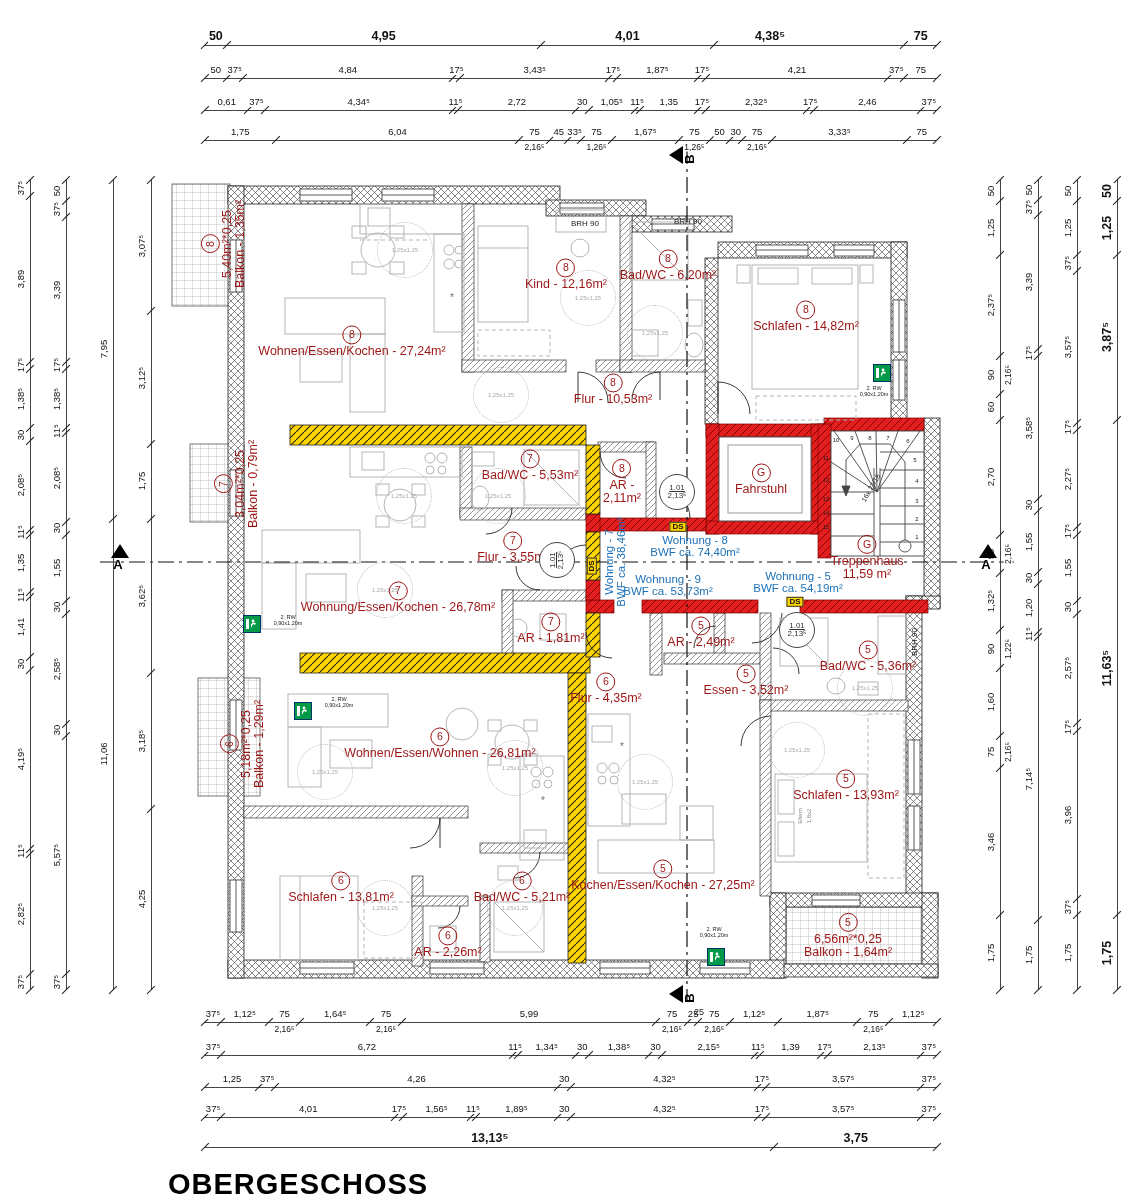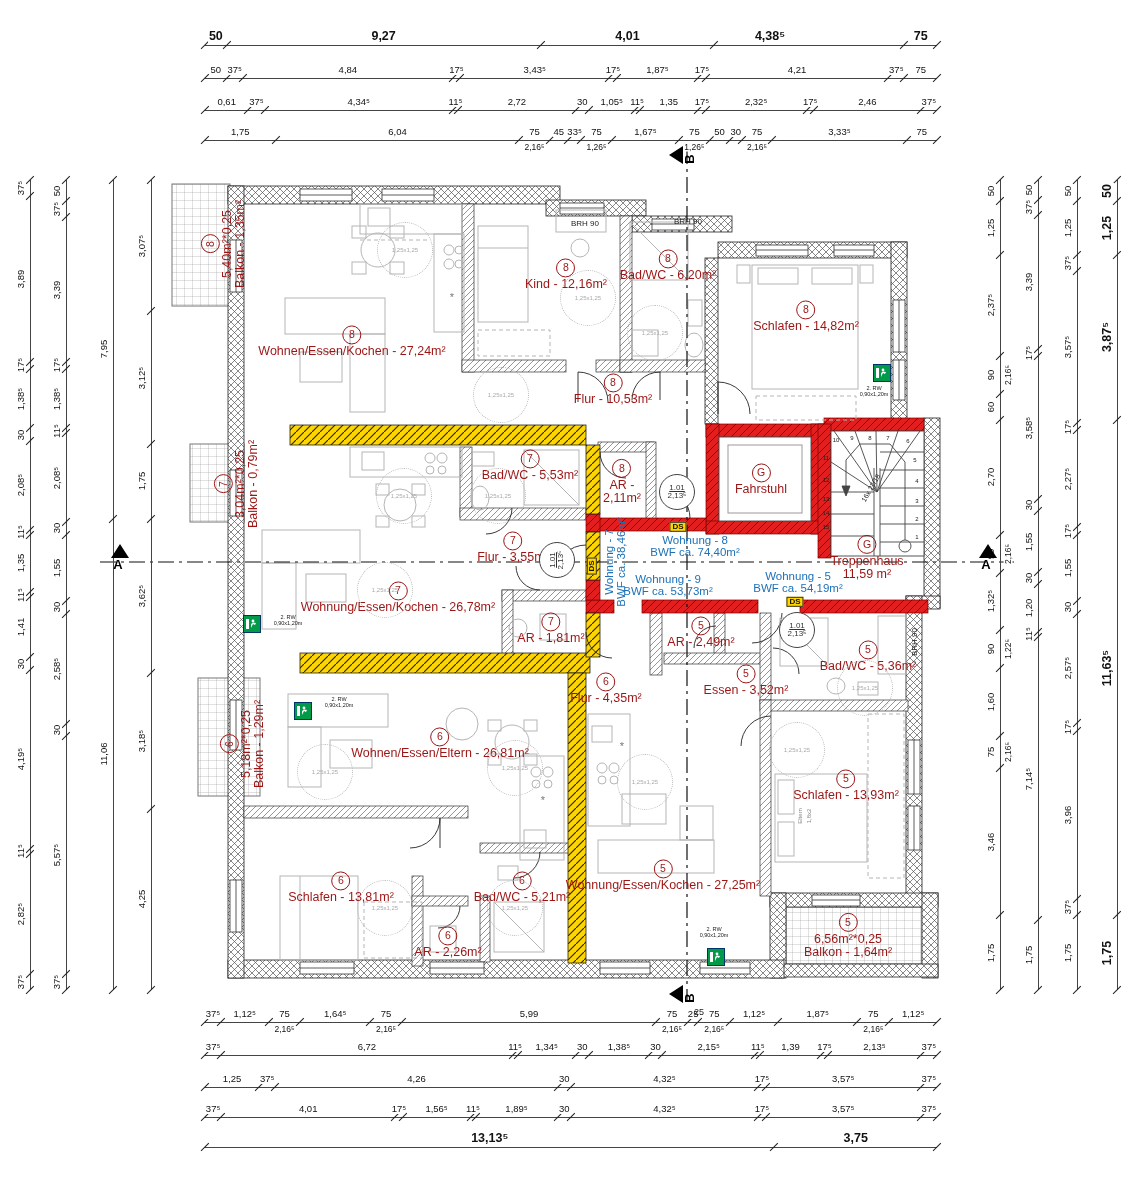--- a/index.html
+++ b/index.html
@@ -325,21 +325,21 @@
     <line x1="100" y1="562" x2="1014" y2="562"></line>
     <line x1="687" y1="148" x2="687" y2="1002"></line>
   </g>
 </svg>
 
 <div id="overlay">
       <div class="dimline" style="left: 205px; top: 45px; width: 732px; height: 1px;"></div>
       <div class="tick" style="left: 205px; top: 45px;"></div>
       <div class="lbl dim bold" style="left: 215.838px; top: 37px; transform: translate(-50%, -50%);">50</div>
       <div class="tick" style="left: 226.676px; top: 45px;"></div>
-      <div class="lbl dim bold" style="left: 383.611px; top: 37px; transform: translate(-50%, -50%);">9,27</div>
+      <div class="lbl dim bold" style="left: 383.611px; top: 37px; transform: translate(-50%, -50%);">4,95</div>
       <div class="tick" style="left: 540.545px; top: 45px;"></div>
       <div class="lbl dim bold" style="left: 627.466px; top: 37px; transform: translate(-50%, -50%);">4,01</div>
       <div class="tick" style="left: 714.387px; top: 45px;"></div>
       <div class="lbl dim bold" style="left: 770px; top: 37px; transform: translate(-50%, -50%);">4,38⁵</div>
       <div class="tick" style="left: 904.486px; top: 45px;"></div>
       <div class="lbl dim bold" style="left: 920.743px; top: 37px; transform: translate(-50%, -50%);">75</div>
       <div class="tick" style="left: 937px; top: 45px;"></div>
       <div class="dimline" style="left: 205px; top: 78px; width: 732px; height: 1px;"></div>
       <div class="tick" style="left: 205px; top: 78px;"></div>
       <div class="lbl dim" style="left: 215.838px; top: 70px; transform: translate(-50%, -50%);">50</div>
@@ -723,30 +723,30 @@
       <div class="lbl room" style="left: 668px; top: 266px; transform: translate(-50%, -50%);"><span class="circ">8</span><div>Bad/WC - 6,20m²</div></div>
       <div class="lbl room" style="left: 806px; top: 317px; transform: translate(-50%, -50%);"><span class="circ">8</span><div>Schlafen - 14,82m²</div></div>
       <div class="lbl room" style="left: 613px; top: 390px; transform: translate(-50%, -50%);"><span class="circ">8</span><div>Flur -  10,53m²</div></div>
       <div class="lbl room" style="left: 622px; top: 482px; transform: translate(-50%, -50%);"><span class="circ">8</span><div>AR -</div><div>2,11m²</div></div>
       <div class="lbl room" style="left: 237px; top: 484px; transform: translate(-50%, -50%) rotate(-90deg);"><span class="circ">7</span><div>3,04m²*0,25</div><div>Balkon - 0,79m²</div></div>
       <div class="lbl room" style="left: 530px; top: 466px; transform: translate(-50%, -50%);"><span class="circ">7</span><div>Bad/WC - 5,53m²</div></div>
       <div class="lbl room" style="left: 513px; top: 548px; transform: translate(-50%, -50%);"><span class="circ">7</span><div>Flur -  3,55m²</div></div>
       <div class="lbl room" style="left: 398px; top: 598px; transform: translate(-50%, -50%);"><span class="circ">7</span><div>Wohnung/Essen/Kochen - 26,78m²</div></div>
       <div class="lbl room" style="left: 551px; top: 629px; transform: translate(-50%, -50%);"><span class="circ">7</span><div>AR - 1,81m²</div></div>
       <div class="lbl room" style="left: 243px; top: 744px; transform: translate(-50%, -50%) rotate(-90deg);"><span class="circ">6</span><div>5,18m²*0,25</div><div>Balkon - 1,29m²</div></div>
-      <div class="lbl room" style="left: 440px; top: 744px; transform: translate(-50%, -50%);"><span class="circ">6</span><div>Wohnen/Essen/Eltern - 26,81m²</div></div>
+      <div class="lbl room" style="left: 440px; top: 744px; transform: translate(-50%, -50%);"><span class="circ">6</span><div>Wohnen/Essen/Wohnen - 26,81m²</div></div>
       <div class="lbl room" style="left: 341px; top: 888px; transform: translate(-50%, -50%);"><span class="circ">6</span><div>Schlafen - 13,81m²</div></div>
       <div class="lbl room" style="left: 522px; top: 888px; transform: translate(-50%, -50%);"><span class="circ">6</span><div>Bad/WC - 5,21m²</div></div>
       <div class="lbl room" style="left: 448px; top: 943px; transform: translate(-50%, -50%);"><span class="circ">6</span><div>AR - 2,26m²</div></div>
       <div class="lbl room" style="left: 606px; top: 689px; transform: translate(-50%, -50%);"><span class="circ">6</span><div>Flur - 4,35m²</div></div>
       <div class="lbl room" style="left: 701px; top: 633px; transform: translate(-50%, -50%);"><span class="circ">5</span><div>AR - 2,49m²</div></div>
       <div class="lbl room" style="left: 746px; top: 681px; transform: translate(-50%, -50%);"><span class="circ">5</span><div>Essen -  3,52m²</div></div>
       <div class="lbl room" style="left: 868px; top: 657px; transform: translate(-50%, -50%);"><span class="circ">5</span><div>Bad/WC - 5,36m²</div></div>
       <div class="lbl room" style="left: 846px; top: 786px; transform: translate(-50%, -50%);"><span class="circ">5</span><div>Schlafen - 13,93m²</div></div>
-      <div class="lbl room" style="left: 663px; top: 876px; transform: translate(-50%, -50%);"><span class="circ">5</span><div>Wohnung/Essen/Kochen - 27,25m²</div></div>
+      <div class="lbl room" style="left: 663px; top: 876px; transform: translate(-50%, -50%);"><span class="circ">5</span><div>Kochen/Essen/Kochen - 27,25m²</div></div>
       <div class="lbl room" style="left: 848px; top: 936px; transform: translate(-50%, -50%);"><span class="circ">5</span><div>6,56m²*0,25</div><div>Balkon - 1,64m²</div></div>
       <div class="lbl room" style="left: 761px; top: 480px; transform: translate(-50%, -50%);"><span class="circ">G</span><div>Fahrstuhl</div></div>
       <div class="lbl room" style="left: 867px; top: 558px; transform: translate(-50%, -50%);"><span class="circ">G</span><div>Treppenhaus</div><div>11,59 m²</div></div>
       <div class="lbl apt" style="left: 615px; top: 562px; transform: translate(-50%, -50%) rotate(-90deg);">
         <div>Wohnung - 7</div>
         <div>BWF ca. 38,46m²</div>
       </div>
       <div class="lbl apt" style="left: 695px; top: 546px; transform: translate(-50%, -50%);">
         <div>Wohnung - 8</div>
         <div>BWF ca. 74,40m²</div>
@@ -878,14 +878,15 @@
 <div class="chain"></div>
 <div class="chain"></div>
 <div class="chain"></div>
 <div class="chain"></div>
 <div class="chain"></div>
 <div class="chain"></div>
 <div class="chain"></div>
 <div class="chain"></div>
 <div class="chain"></div>
 
+<div id="title">OBERGESCHOSS</div>
 
 </div>
 
 </body></html>

